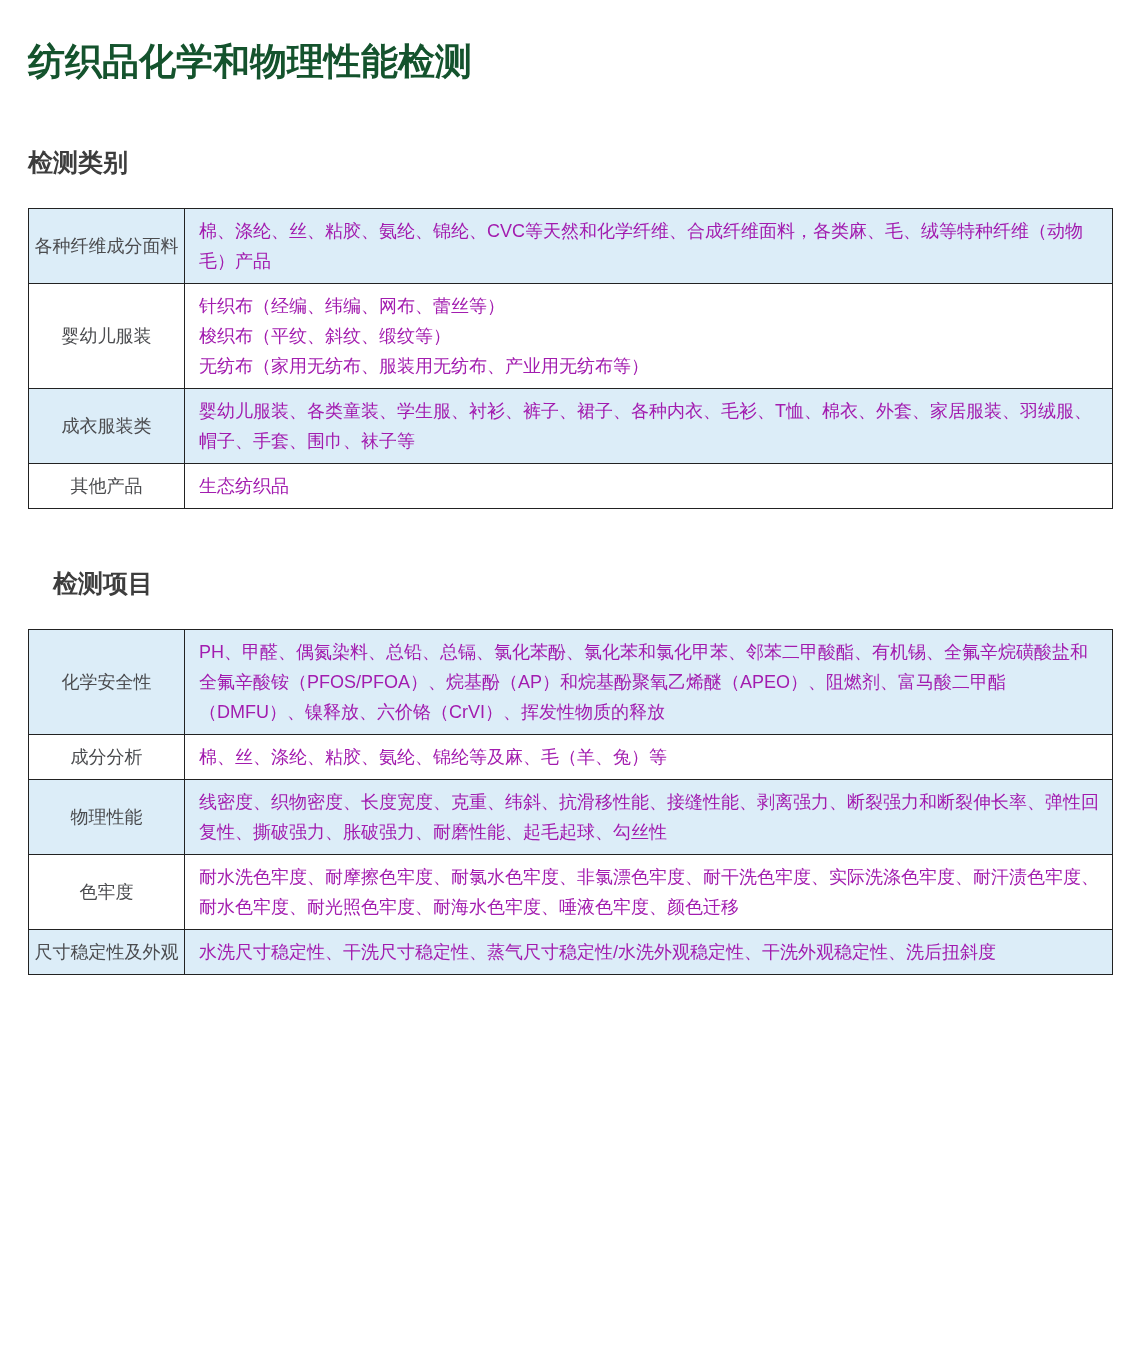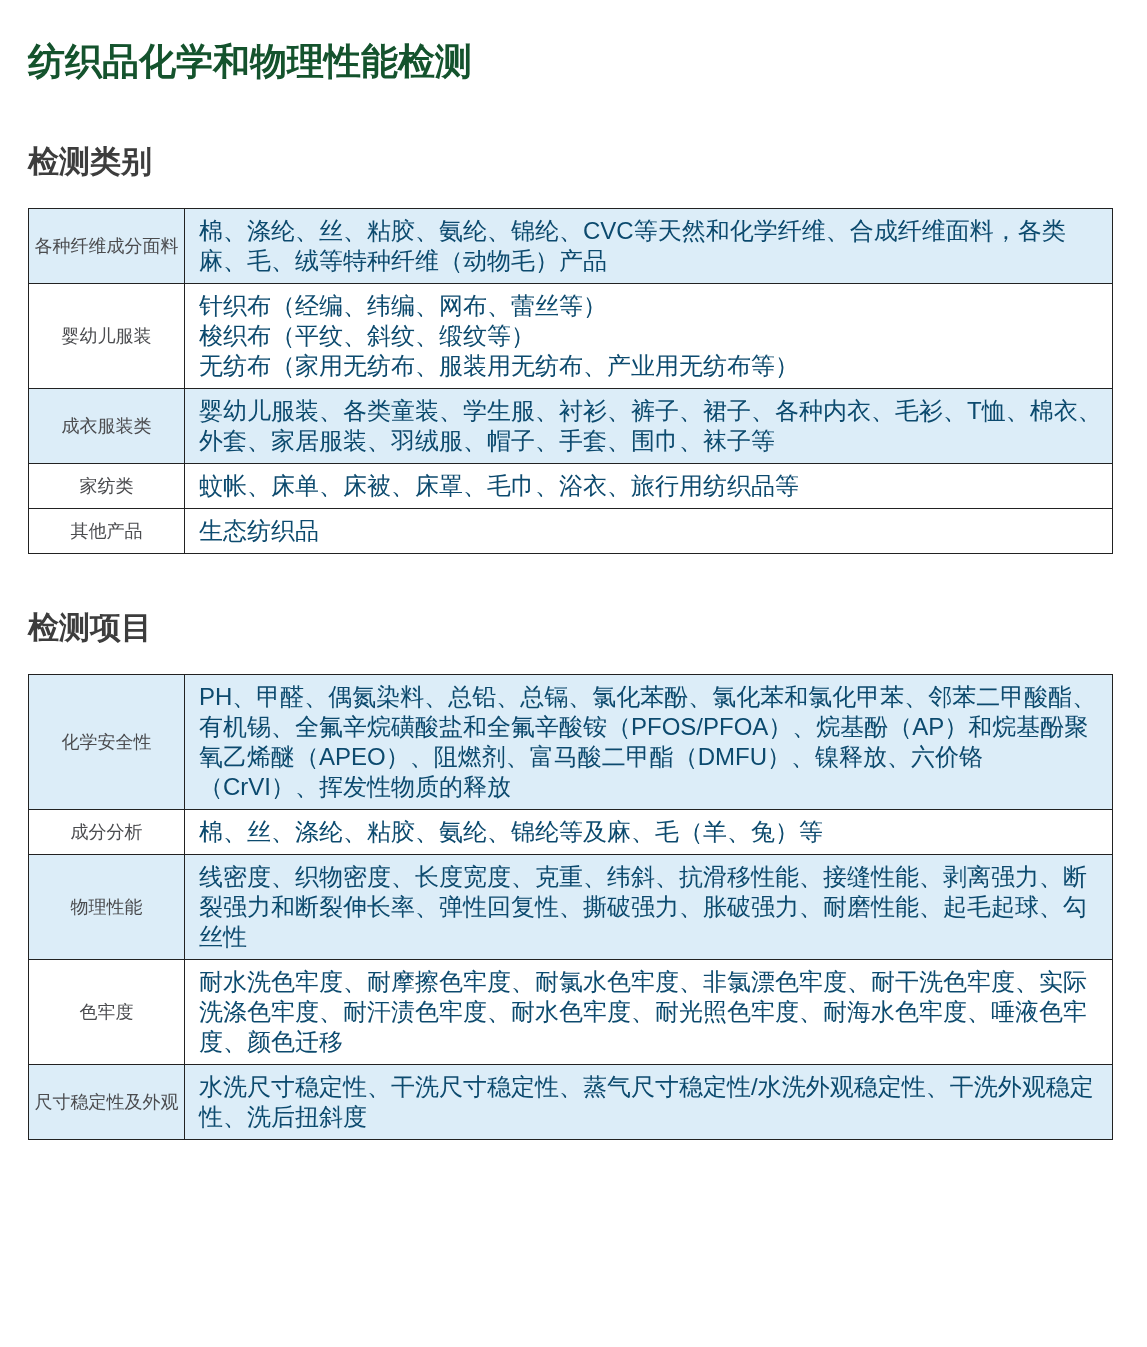--- a/index.html
+++ b/index.html
@@ -22,50 +22,50 @@
   p.intro {
     font-size: 19px;
     line-height: 40px;
     color: #56575a;
     text-indent: 2em;
     margin: 0;
     text-align: justify;
   }
 
   h2.section-heading {
-    font-size: 31px;
+    font-size: 25px;
     line-height: 32px;
     font-weight: bold;
     color: #3d3d3d;
     margin: 62px 0 30px 0;
   }
-  h2.section-heading.second { margin-top: 58px; }
+  h2.section-heading.second { margin-top: 58px; margin-left: 25px; }
 
   table.info-table {
     width: 100%;
     border-collapse: collapse;
     border: 1px solid #222222;
     table-layout: fixed;
   }
   table.info-table td {
     border: 1px solid #222222;
   }
   td.cat-cell {
     width: 156px;
     text-align: center;
     vertical-align: middle;
     font-size: 18px;
     line-height: 28px;
     color: #4b4c4f;
     padding: 8px 4px;
   }
   td.det-cell {
-    font-size: 24px;
+    font-size: 18px;
     line-height: 30px;
-    color: #0c4a6e;
+    color: #a21caf;
     padding: 7px 10px 7px 14px;
     vertical-align: middle;
     text-align: left;
   }
   tr.row-alt { background: #dcedf8; }
   tr.row-plain { background: #ffffff; }
   .det-line { margin: 0; }
 </style>
 </head>
 <body>
@@ -90,26 +90,20 @@
         <td class="det-cell">
           <div class="det-line">针织布（经编、纬编、网布、蕾丝等）</div>
           <div class="det-line">梭织布（平纹、斜纹、缎纹等）</div>
           <div class="det-line">无纺布（家用无纺布、服装用无纺布、产业用无纺布等）</div>
         </td>
       </tr>
       <tr class="row-alt">
         <td class="cat-cell">成衣服装类</td>
         <td class="det-cell">
           <div class="det-line">婴幼儿服装、各类童装、学生服、衬衫、裤子、裙子、各种内衣、毛衫、T恤、棉衣、外套、家居服装、羽绒服、帽子、手套、围巾、袜子等</div>
-        </td>
-      </tr>
-      <tr class="row-plain">
-        <td class="cat-cell">家纺类</td>
-        <td class="det-cell">
-          <div class="det-line">蚊帐、床单、床被、床罩、毛巾、浴衣、旅行用纺织品等</div>
         </td>
       </tr>
       <tr class="row-plain">
         <td class="cat-cell">其他产品</td>
         <td class="det-cell">
           <div class="det-line">生态纺织品</div>
         </td>
       </tr>
     </tbody>
   </table>

